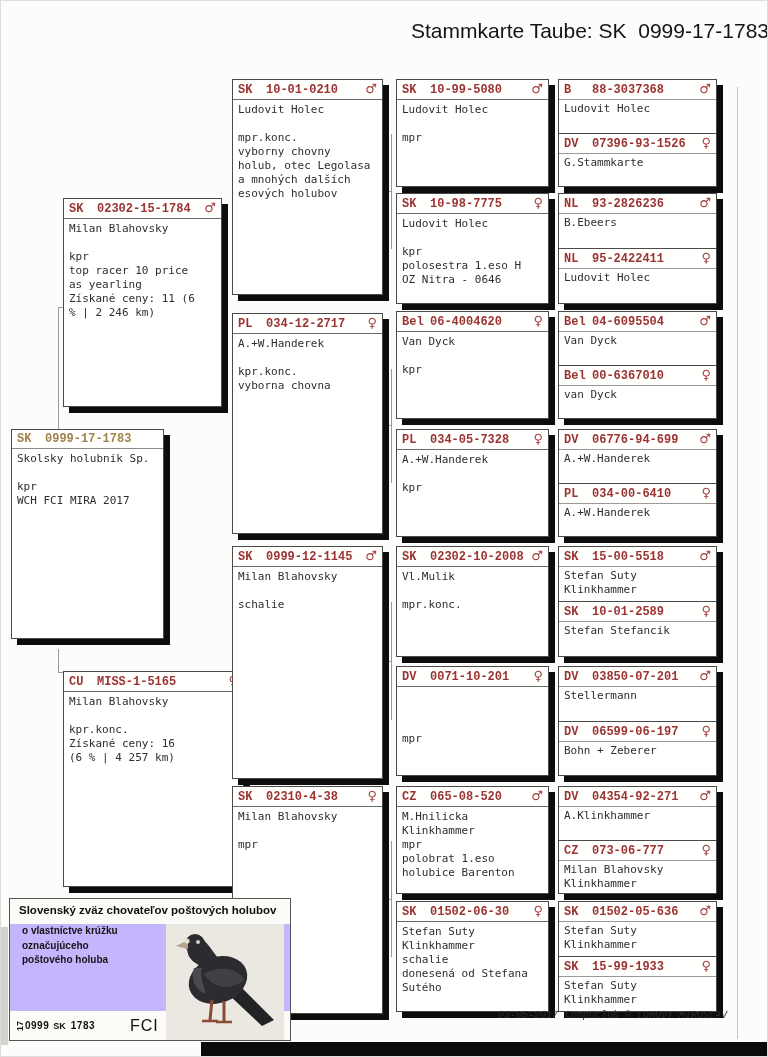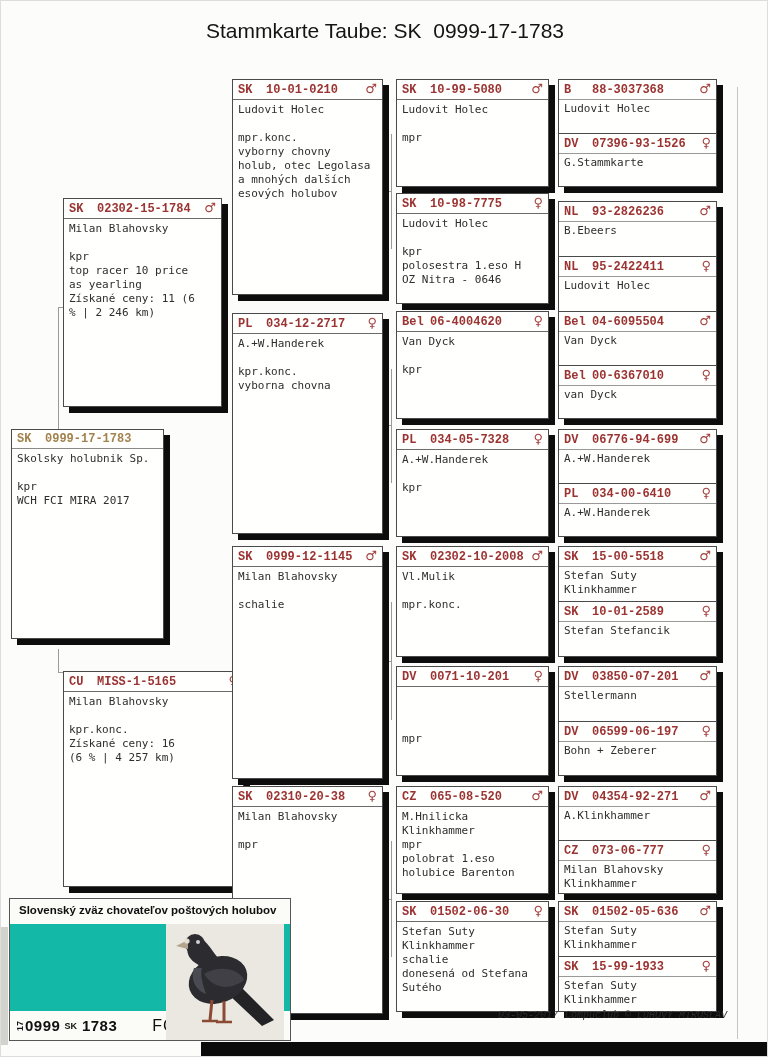--- a/index.html
+++ b/index.html
@@ -1,18 +1,18 @@
 <!DOCTYPE html>
 <html><head>
 <meta charset="utf-8">
 <style>
   html,body{margin:0;padding:0;background:#e9e9e6;}
   .page{position:relative;width:768px;height:1057px;background:#fcfcfa;overflow:hidden;
         font-family:"DejaVu Sans Mono",monospace;border:1px solid #ddd;box-sizing:border-box;}
-  .title{position:absolute;top:18px;left:0;width:768px;text-align:center;
+  .title{position:absolute;top:18px;left:0;width:768px;text-align:right;
          font-family:"Liberation Sans",sans-serif;font-size:21px;color:#141414;white-space:pre;}
   
   .box{position:absolute;background:#fffffd;border:1px solid #4a4a4a;box-shadow:6px 6px 0 #0d0d0d;box-sizing:border-box;}
   .bhead{display:flex;align-items:baseline;padding:2px 5px 1px 5px;border-bottom:1px solid #6b6b6b;
          font-family:"Liberation Mono",monospace;font-weight:bold;font-size:12px;color:#9b3332;line-height:15px;}
   .cc{min-width:26px;}
   .rn{flex:1;padding-left:2px;white-space:pre;}
   .sx{font-family:"DejaVu Sans",sans-serif;font-size:13px;color:#a3403f;line-height:13px;}
   .bbody{padding:3px 5px;font-size:11px;line-height:14px;color:#2e2e2e;white-space:pre-line;}
   .subject .bhead{color:#a2824e;border-bottom-color:#8a8a8a;}
@@ -21,35 +21,35 @@
   .half{flex:1;display:flex;flex-direction:column;overflow:hidden;}
   .half + .half{border-top:1px solid #4a4a4a;}
   .half .bhead{border-bottom:1px solid #999;}
   .half .bbody{padding:2px 5px;}
   
   .ln{position:absolute;background:#9a9a9a;}
   
   .footer{position:absolute;left:497px;top:1009px;display:flex;gap:7px;
           font-size:10px;font-style:italic;color:#2b2b2b;font-family:Liberation Mono, monospace;}
   
-  .card{position:absolute;left:8px;top:897px;width:282px;height:143px;background:#14b8a6;
+  .card{position:absolute;left:8px;top:897px;width:282px;height:143px;background:#c4b5fd;
         border:1px solid #555;box-sizing:border-box;}
   .card-top{position:absolute;top:0;left:0;right:0;height:25px;background:#fbfbf7;
             font-family:"Liberation Sans",sans-serif;font-weight:bold;font-size:11.5px;color:#0f0f0f;
             padding:5px 4px 0 9px;box-sizing:border-box;white-space:nowrap;overflow:hidden;}
   .card-body{position:absolute;top:25px;left:0;right:0;bottom:29px;}
   .card-title{font-family:"Liberation Serif",serif;font-weight:bold;font-size:19px;letter-spacing:2px;
               color:#7b2012;margin:8px 0 4px 12px;}
   .card-sub{font-family:"Liberation Sans",sans-serif;font-weight:bold;font-size:10px;line-height:1.45;
             color:#141414;margin-left:12px;white-space:pre-line;}
   .pigeon{position:absolute;right:6px;top:0;width:118px;height:116px;z-index:3;}
   .card-ringbar{position:absolute;left:0;right:0;bottom:0;height:29px;background:#fbfbf7;
                 display:flex;align-items:center;font-family:"Liberation Sans",sans-serif;color:#101010;}
   .ry{display:inline-block;transform:rotate(-90deg);font-size:9px;font-weight:bold;width:10px;margin-left:5px;}
-  .rs,.rnum{font-size:15px;font-weight:bold;letter-spacing:0.5px;}
+  .rs,.rnum{font-size:10px;font-weight:bold;letter-spacing:0.5px;}
   .rc{font-size:9px;font-weight:bold;margin:0 4px;}
   .rnum{margin-left:1px;}
   .rfci{font-size:16px;font-weight:normal;letter-spacing:1px;margin-left:35px;}
   
   .scanbar{position:absolute;left:200px;top:1041px;width:568px;height:16px;background:#0b0b0b;}
   .scanedge{position:absolute;left:736px;top:86px;width:1px;height:952px;background:#c6c6c1;}
   .leftgray{position:absolute;left:0;top:926px;width:7px;height:118px;background:#d3d3cd;}
 </style>
 </head>
 <body>
@@ -149,21 +149,21 @@
       <span class="rn">0999-12-1145</span>
       <span class="sx">♂</span>
     </div>
     <div class="bbody">Milan Blahovsky
 
 schalie</div>
   </div>
   <div class="box" style="left:231px;top:785px;width:151px;height:228px">
     <div class="bhead">
       <span class="cc">SK</span>
-      <span class="rn">02310-20-38</span>
+      <span class="rn">02310-4-38</span>
       <span class="sx">♀</span>
     </div>
     <div class="bbody">Milan Blahovsky
 
 mpr</div>
   </div>
 
   <div class="box" style="left:395px;top:78px;width:153px;height:108px">
     <div class="bhead">
       <span class="cc">SK</span>
@@ -263,21 +263,21 @@
     </div>
     <div class="half">
       <div class="bhead">
         <span class="cc">DV</span>
         <span class="rn">07396-93-1526</span>
         <span class="sx">♀</span>
       </div>
       <div class="bbody">G.Stammkarte</div>
     </div>
   </div>
-  <div class="box split" style="left:557px;top:200px;width:159px;height:111px">
+  <div class="box split" style="left:557px;top:192px;width:159px;height:111px">
     <div class="half">
       <div class="bhead">
         <span class="cc">NL</span>
         <span class="rn">93-2826236</span>
         <span class="sx">♂</span>
       </div>
       <div class="bbody">B.Ebeers</div>
     </div>
     <div class="half">
       <div class="bhead">
@@ -402,20 +402,23 @@
   </div>
 
   <div class="footer">
     <span>03-05-2017</span>
     <span>Compuclub © LUHOVY MIROSLAV</span>
   </div>
 
   <div class="card">
     <div class="card-top">Slovenský zväz chovateľov poštových holubov</div>
     <div class="card-body">
+      <div class="card-sub">o vlastníctve krúžku
+označujúceho
+poštového holuba</div>
       <div class="pigeon">
         <svg width="118" height="116" viewBox="0 0 118 116" xmlns="http://www.w3.org/2000/svg">
           <rect width="118" height="116" fill="#ebe8e1"></rect>
           <polygon points="70,58 108,96 96,102 62,70" fill="#232326"></polygon>
           <ellipse cx="52" cy="56" rx="30" ry="23" transform="rotate(-20 52 56)" fill="#2c2c30"></ellipse>
           <path d="M30,14 C20,18 18,30 28,38 L40,46 L52,34 C44,24 38,12 30,14 Z" fill="#2c2c30"></path>
           <circle cx="29" cy="20" r="10" fill="#2c2c30"></circle>
           <polygon points="10,22 22,16 22,25" fill="#b3a48c"></polygon>
           <circle cx="21" cy="17" r="2.6" fill="#e4ded2"></circle>
           <circle cx="32" cy="18" r="2" fill="#cfcfd6"></circle>

